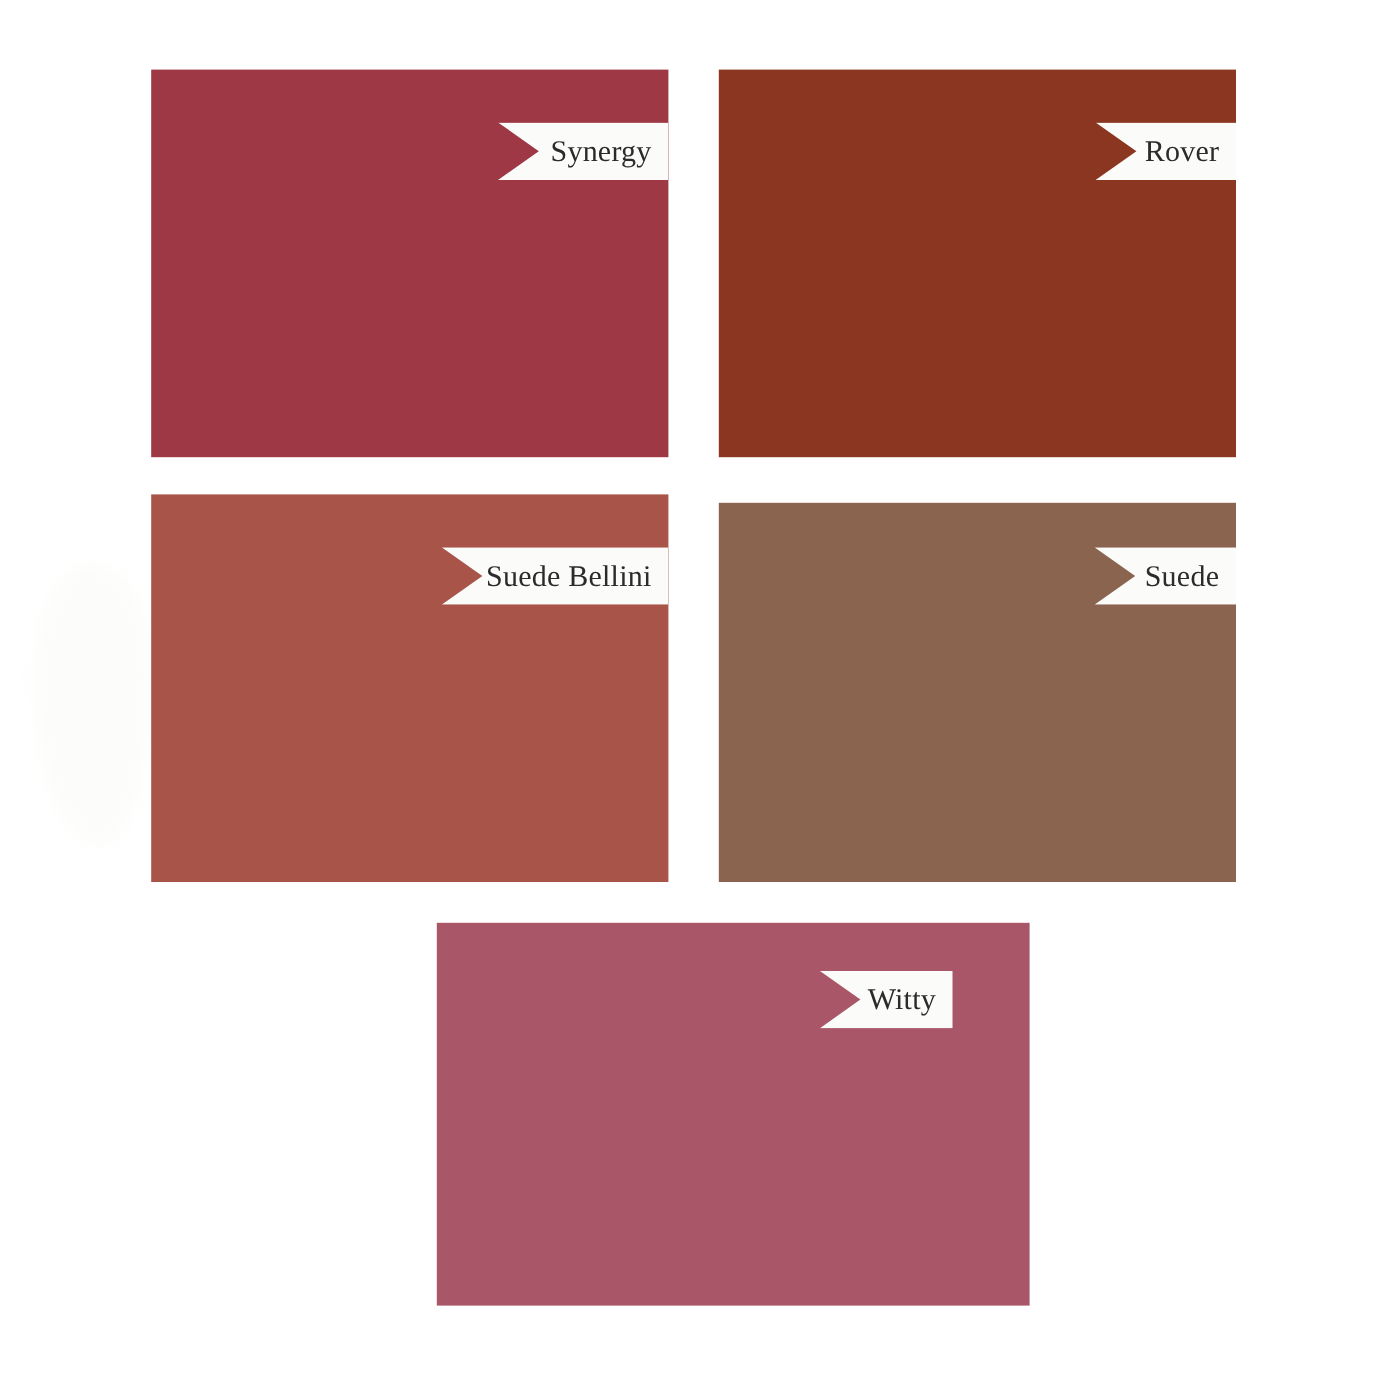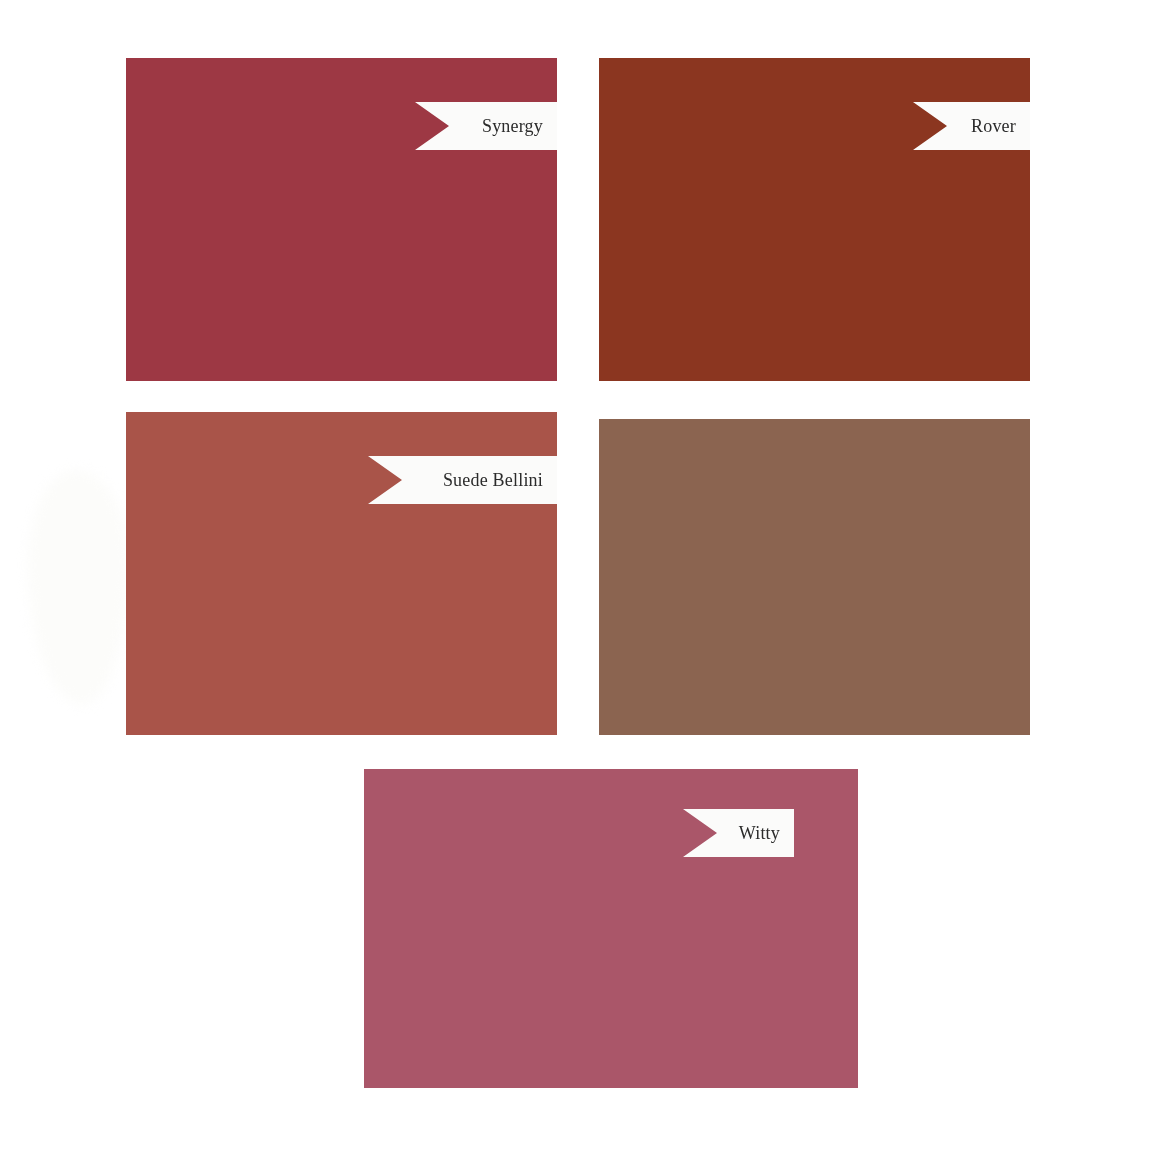--- a/index.html
+++ b/index.html
@@ -58,21 +58,21 @@
     background: #fbfbfa;
     display: flex;
     align-items: center;
     justify-content: flex-end;
     -webkit-clip-path: polygon(0% 0%, 100% 0%, 100% 100%, 0% 100%, 34px 50%);
     clip-path: polygon(0% 0%, 100% 0%, 100% 100%, 0% 100%, 34px 50%);
   }
 
   .ribbon-label {
     font-family: "Liberation Serif", "DejaVu Serif", serif;
-    font-size: 18px;
+    font-size: 25px;
     font-weight: 400;
     color: #2b2b2b;
     letter-spacing: 0.2px;
     line-height: 1;
     white-space: nowrap;
     padding-right: 14px;
   }
 </style>
 </head>
 <body>
@@ -93,20 +93,23 @@
       </div>
     </div>
     <div class="swatch" style="left: 126px; top: 412px; width: 431px; height: 323px;">
       <div class="swatch-fill" style="background: rgb(169, 84, 73);"></div>
       <div class="ribbon" style="left: 242px; top: 44px; width: 189px; background: rgb(251, 251, 250);">
         <span class="ribbon-label" style="color: rgb(43, 43, 43);">Suede Bellini</span>
       </div>
     </div>
     <div class="swatch" style="left: 599px; top: 419px; width: 431px; height: 316px;">
       <div class="swatch-fill" style="background: rgb(139, 100, 80);"></div>
+      <div class="ribbon" style="left: 313px; top: 37px; width: 118px; background: rgb(251, 251, 250);">
+        <span class="ribbon-label" style="color: rgb(43, 43, 43);">Suede</span>
+      </div>
     </div>
     <div class="swatch" style="left: 364px; top: 769px; width: 494px; height: 319px;">
       <div class="swatch-fill" style="background: rgb(170, 86, 105);"></div>
       <div class="ribbon" style="left: 319px; top: 40px; width: 111px; background: rgb(251, 251, 250);">
         <span class="ribbon-label" style="color: rgb(43, 43, 43);">Witty</span>
       </div>
     </div>
   </div>
 
 </body></html>

